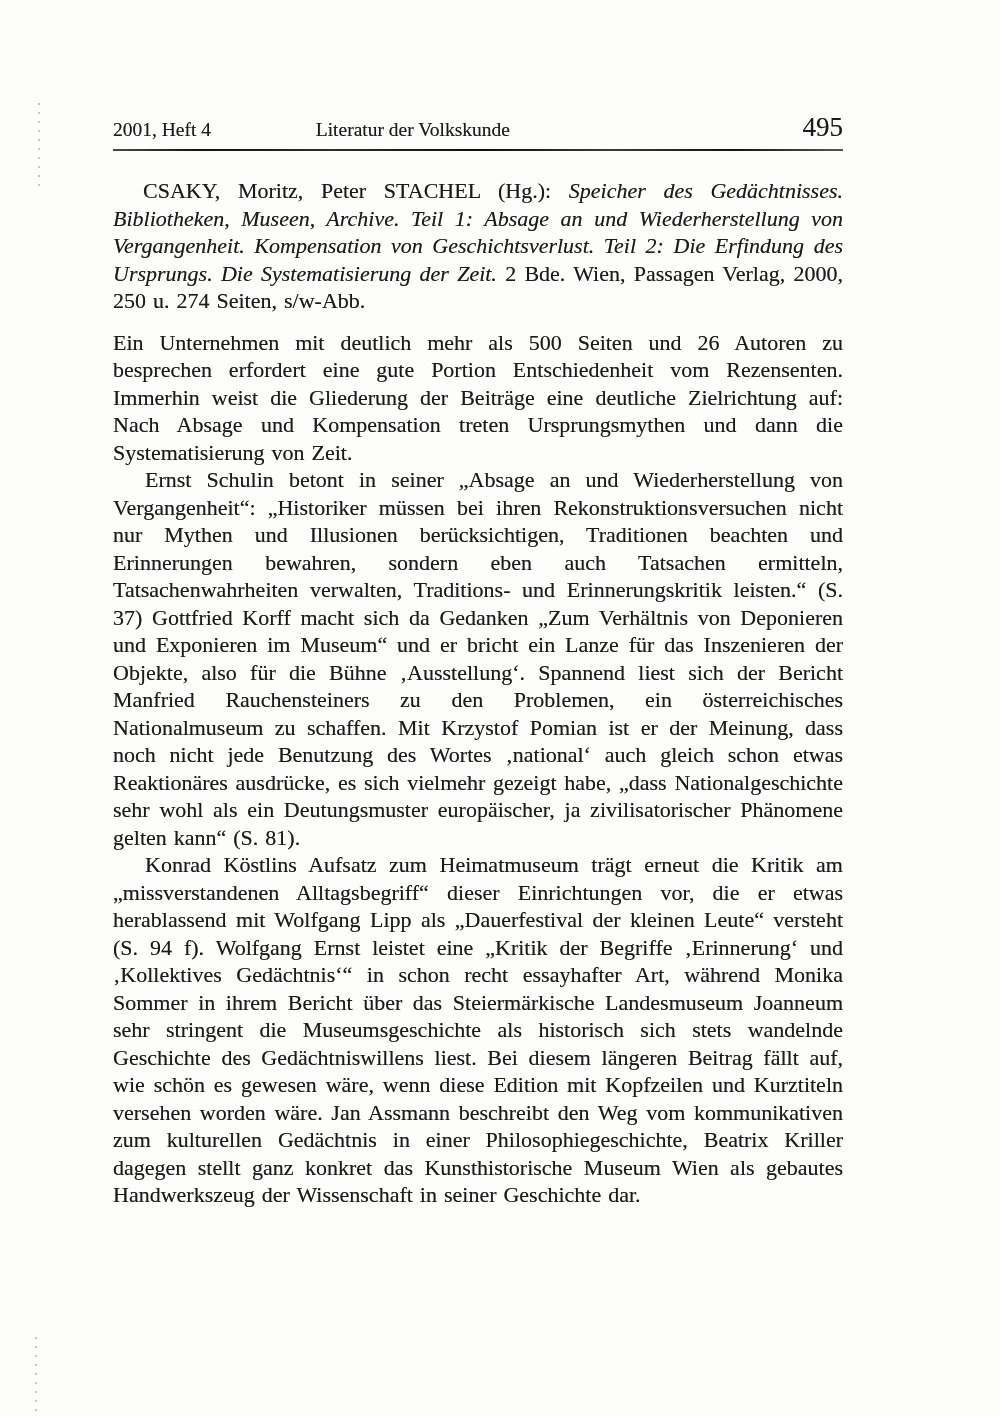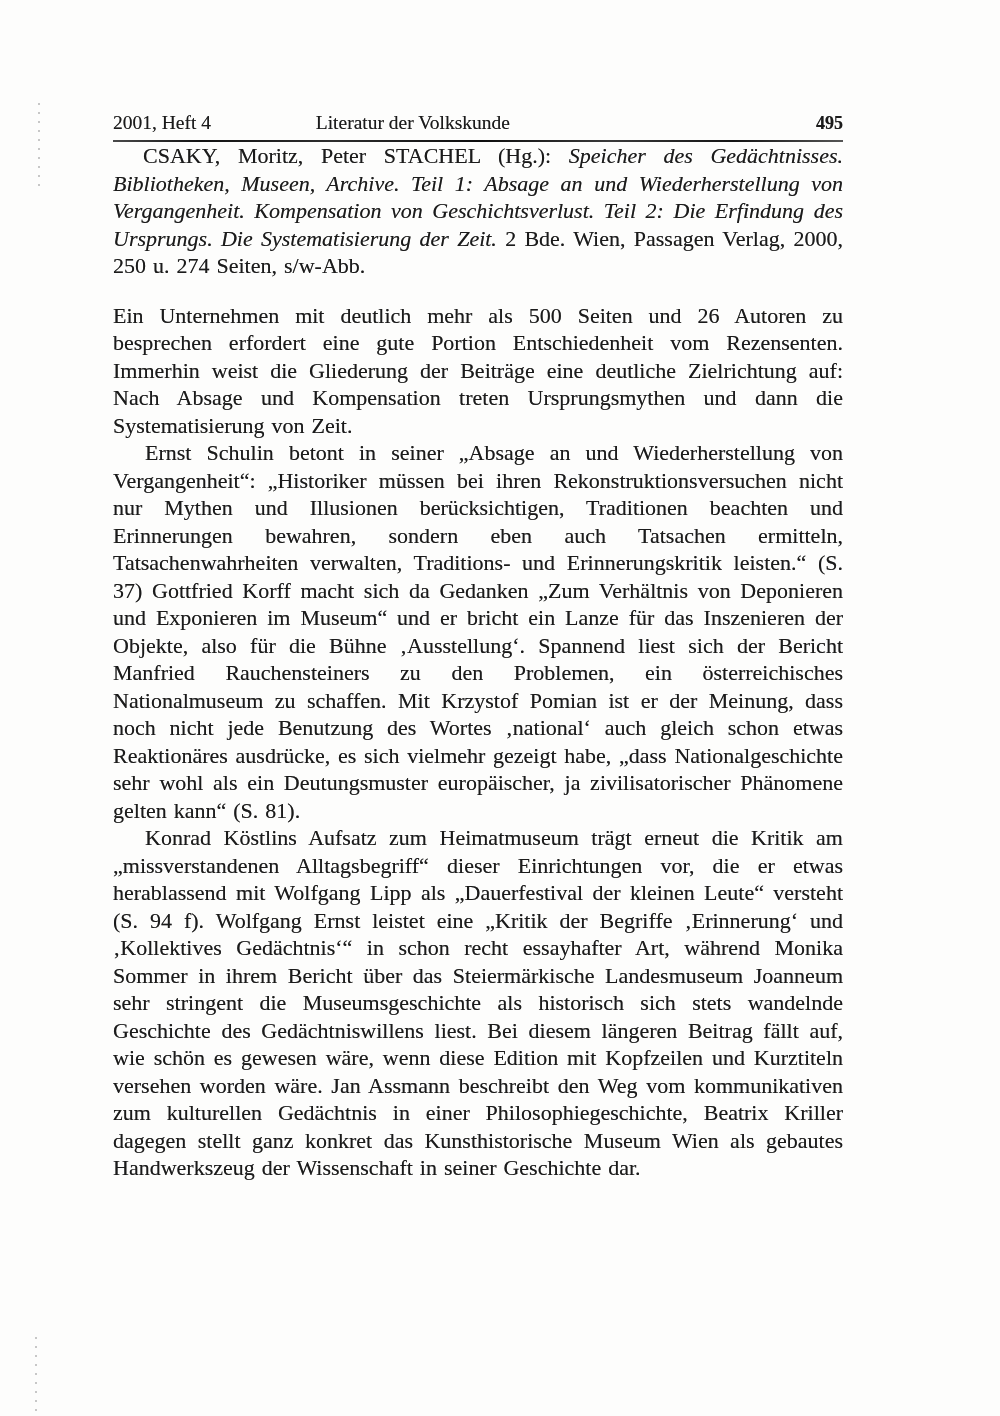--- a/index.html
+++ b/index.html
@@ -23,39 +23,40 @@
     width: 730px;
     text-shadow: 0 0 0.4px rgba(25,25,25,0.55);
   }
   .running-head {
     display: flex;
     align-items: baseline;
     font-size: 19.5px;
   }
   .rh-left  { flex: 1; text-align: left; }
   .rh-center{ flex: 1.6; }
-  .rh-right { flex: 1; text-align: right; font-size: 18px; font-weight: bold; }
+  .rh-right { flex: 1; text-align: right; font-size: 27px; }
   .rule {
     height: 2px;
     margin-top: 6px;
     background: linear-gradient(90deg,#4a4a4a,#121212 12%,#2e2e2e 30%,#0d0d0d 50%,#3a3a3a 68%,#141414 85%,#555555);
   }
   p {
     margin: 0;
     font-size: 22px;
     line-height: 27.5px;
     text-align: justify;
     word-spacing: 1.5px;
     hyphens: auto;
   }
   .citation {
+    margin-top: 26px;
     text-indent: 30px;
   }
   .citation em { font-style: italic; }
-  .gap-above { margin-top: 22px; }
+  .gap-above { margin-top: 14px; }
   .no-indent { text-indent: 0; }
   .indent    { text-indent: 32px; }
   .artifact {
     position: absolute;
     width: 2px;
     background-image: repeating-linear-gradient(to bottom, #b5b5b5 0 2px, transparent 2px 9px);
     opacity: 0.75;
   }
   .artifact-top    { left: 38px; top: 103px;  height: 85px; }
   .artifact-bottom { left: 35px; top: 1337px; height: 76px; }

